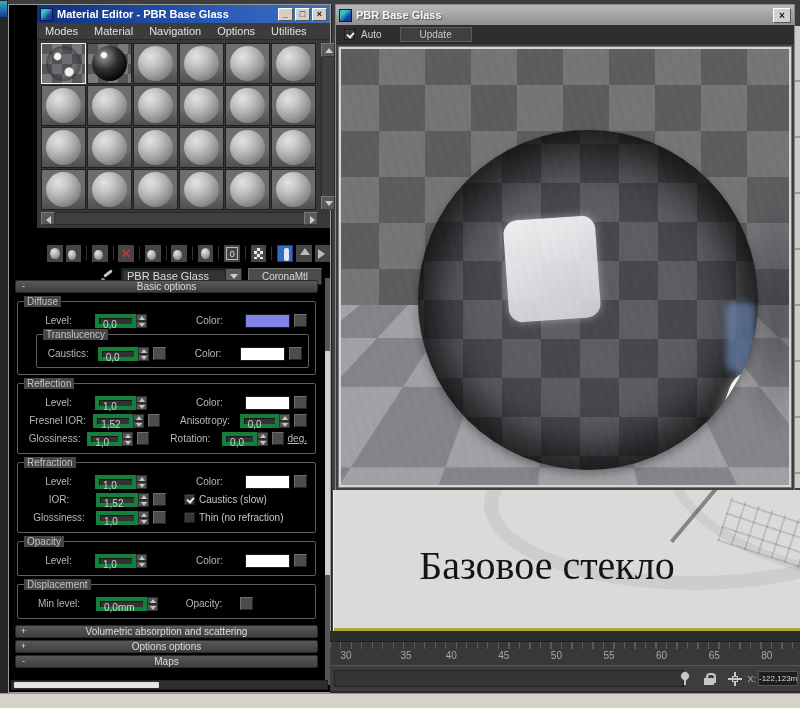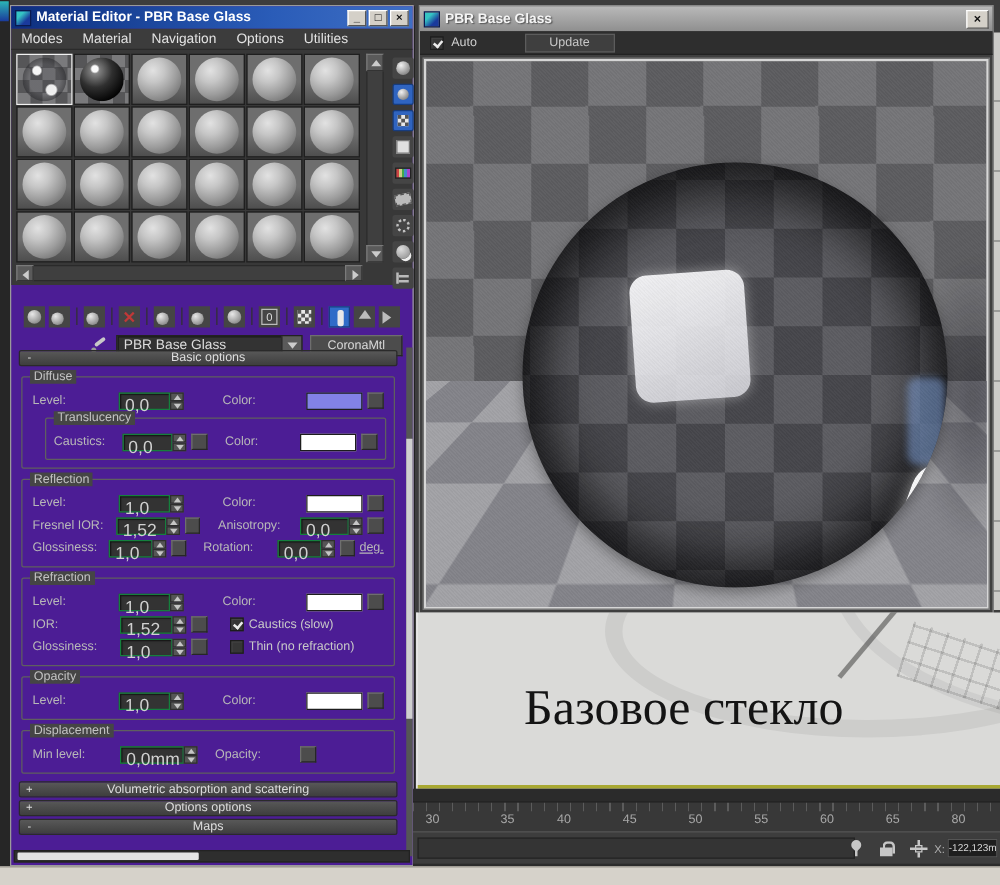--- a/index.html
+++ b/index.html
@@ -6,21 +6,21 @@
   body { font-family:"Liberation Sans", sans-serif; background:#3d3d3d; }
   #app { position:relative; width:800px; height:708px; background:#3d3d3d; overflow:hidden; font-size:10px; color:#c8c8c8; }
 
   
   .left-strip { position:absolute; left:0; top:0; width:8px; height:708px; background:#262626; }
   .left-strip .accent { position:absolute; left:0; top:1px; width:7px; height:16px; background:linear-gradient(180deg,#2bb6b6,#1a3a9c); }
   .bottom-strip { position:absolute; left:0; top:693px; width:800px; height:15px; background:#d6d2ca; border-top:1px solid #9a968e; }
   .vp-sliver { position:absolute; right:0; top:26px; width:6px; height:462px; background:repeating-linear-gradient(180deg,#cccbc8 0 54px,#9a9a98 54px 56px); }
 
   
-  .editor { position:absolute; left:8px; top:4px; width:323px; height:689px; background:#4c1d95; border:1px solid #9a9a9a; box-shadow:1px 1px 0 #222; }
+  .editor { position:absolute; left:8px; top:4px; width:323px; height:689px; background:#000000; border:1px solid #9a9a9a; box-shadow:1px 1px 0 #222;padding-left:28px; }
   .e-title { height:18px; background:linear-gradient(90deg,#0d2f7e 0%,#2a5cb8 65%,#3f6fc4 100%); display:flex; align-items:center; padding:0 3px; }
   .win-ico { width:13px; height:13px; background:linear-gradient(135deg,#35c4c4 30%,#1a3a9c 70%); border:1px solid #0a1a50; margin-right:4px; }
   .e-title .t { color:#fff; font-weight:bold; font-size:11px; flex:1; white-space:nowrap; }
   .cap-btn { width:15px; height:13px; background:#d4d0c8; border:1px solid; border-color:#fff #555 #555 #fff; color:#111; font-size:9px; line-height:11px; text-align:center; margin-left:2px; font-weight:bold; }
   .e-menu { height:17px; background:#3c3c3c; border-bottom:1px solid #2b2b2b; display:flex; align-items:center; color:#e2e2e2; font-size:11px; }
   .e-menu span { padding:0 8px; }
 
   
   .samples { position:relative; height:188px; background:#383838; padding:3px 0 0 4px; }
   .sample-grid { display:grid; grid-template-columns:repeat(6,45px); grid-auto-rows:41px; gap:1px; width:277px; }
@@ -89,24 +89,24 @@
   
   .rollpanel { position:absolute; left:4px; top:273px; width:313px; height:407px; overflow:hidden; }
   .rp-scroll { position:absolute; right:0; top:273px; width:5px; height:407px; background:#555; }
   .rp-scroll .thumb { position:absolute; top:18%; height:55%; width:5px; background:#cfcfcf; }
   .rollout { height:13px; background:linear-gradient(#585858,#3e3e3e); border:1px solid #2a2a2a; border-radius:2px; color:#ddd; display:flex; align-items:center; justify-content:center; position:relative; margin:2px 8px 2px 2px; font-size:10px; }
   .rollout .pm { position:absolute; left:3px; top:1px; width:9px; height:9px; color:#ddd; line-height:9px; text-align:center; font-size:9px; }
   .group { border:1px solid #5f5f5f; border-radius:2px; position:relative; margin:8px 10px 6px 4px; padding:8px 4px 4px 4px; }
   .gtitle { position:absolute; top:-6px; left:6px; background:#454545; padding:0 3px; color:#c2c2c2; font-size:10px; }
   .subgroup { border:1px solid #5f5f5f; border-radius:2px; position:relative; margin:6px 2px 2px 14px; padding:8px 2px 3px 2px; }
   .prow { display:flex; align-items:center; gap:4px; margin:3px 4px; height:15px; }
-  .lab { text-align:left; color:#b8b8b8; white-space:nowrap; }
+  .lab { text-align:center; color:#b8b8b8; white-space:nowrap; }
   .lab.w1 { width:66px; } .lab.w2 { width:64px; margin-left:10px; }
   .spin { display:flex; width:53px; height:14px; }
-  .spin .val { flex:1; background:#333; border:1px solid #15803d; box-shadow:inset 1px 1px 1px rgba(0,0,0,.6); color:#d0d0d0; padding:1px 0 0 4px; font-size:14px; }
+  .spin .val { flex:1; background:#333; border:4px solid #15803d; box-shadow:inset 1px 1px 1px rgba(0,0,0,.6); color:#d0d0d0; padding:1px 0 0 4px; font-size:10px; }
   .spin.wide { width:62px; }
   .spin.dis .val { color:#8a8a8a; }
   .spin .arr { width:11px; display:flex; flex-direction:column; }
   .spin .arr div { flex:1; background:#555; border:1px solid #2e2e2e; position:relative; }
   .spin .arr div:before { content:""; position:absolute; left:2px; width:0; height:0; }
   .spin .arr .au:before { top:1px; border-left:3px solid transparent; border-right:3px solid transparent; border-bottom:4px solid #c6c6c6; }
   .spin .arr .ad:before { top:1px; border-left:3px solid transparent; border-right:3px solid transparent; border-top:4px solid #c6c6c6; }
   .mini { width:13px; height:13px; background:#4c4c4c; border:1px solid; border-color:#6e6e6e #262626 #262626 #6e6e6e; }
   .mini.ph { visibility:hidden; }
   .swatch { width:46px; height:14px; border:1px solid #1d1d1d; }
@@ -575,21 +575,21 @@
 
   <div class="preview">
     <div class="p-title">
       <div class="win-ico"></div>
       <div class="t">PBR Base Glass</div>
       <div class="p-close">×</div>
     </div>
     <div class="p-bar">
       <span class="cb checked"></span>
       <span class="lbl">Auto</span>
-      <span class="upd-btn" style="margin-left:32px">Update</span>
+      <span class="upd-btn" style="margin-left:12px">Update</span>
     </div>
     <div class="render">
       <div class="floor"></div>
       <div class="gshadow"></div>
       <div class="gshadow2"></div>
       <div class="gsphere">
         <div class="rim"></div>
         <div class="hl1"></div>
         <div class="hl2"></div>
         <div class="blue-refl"></div>

